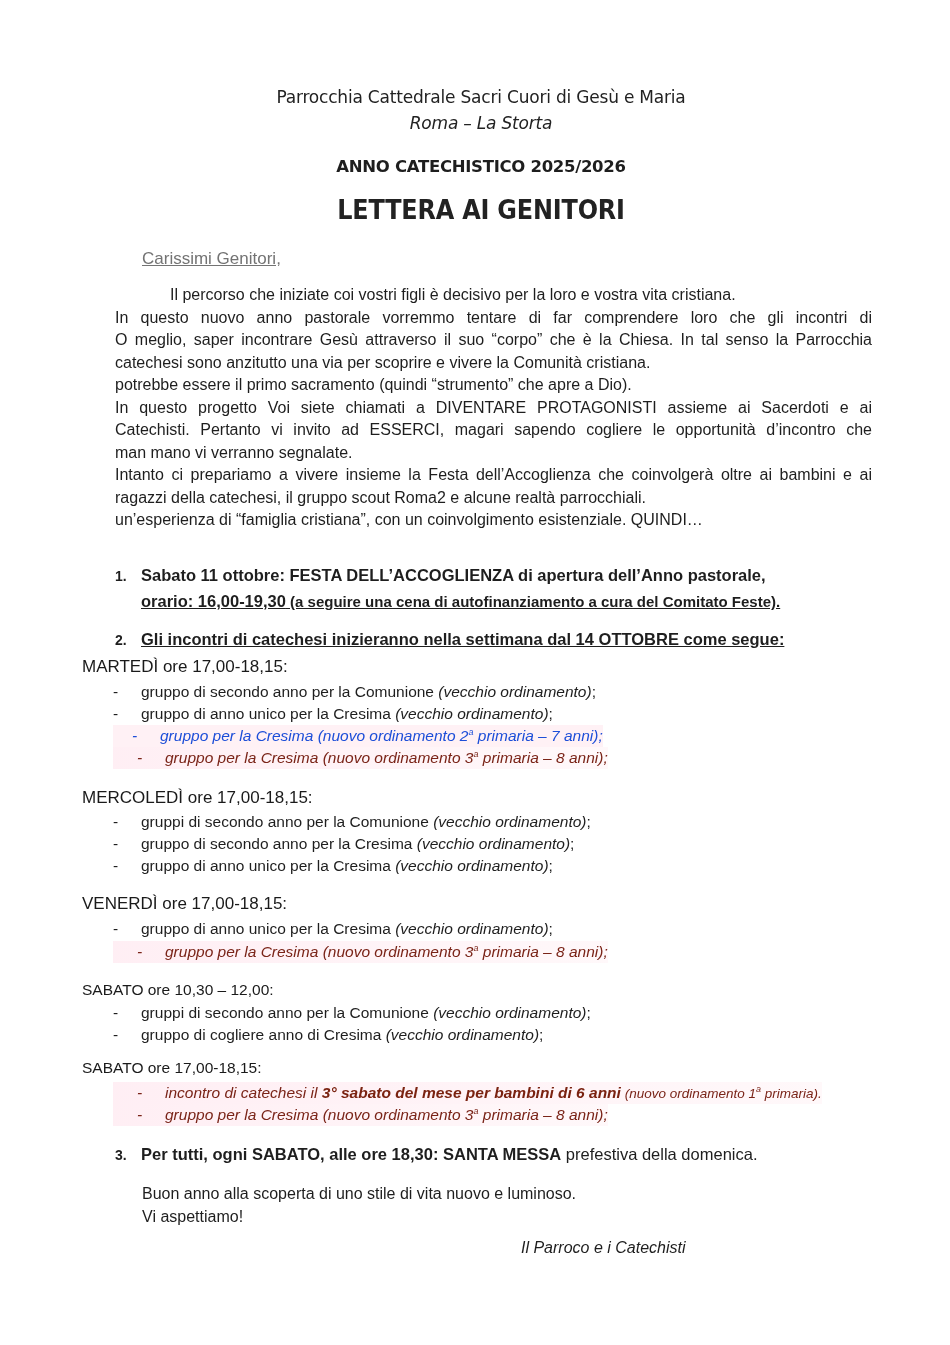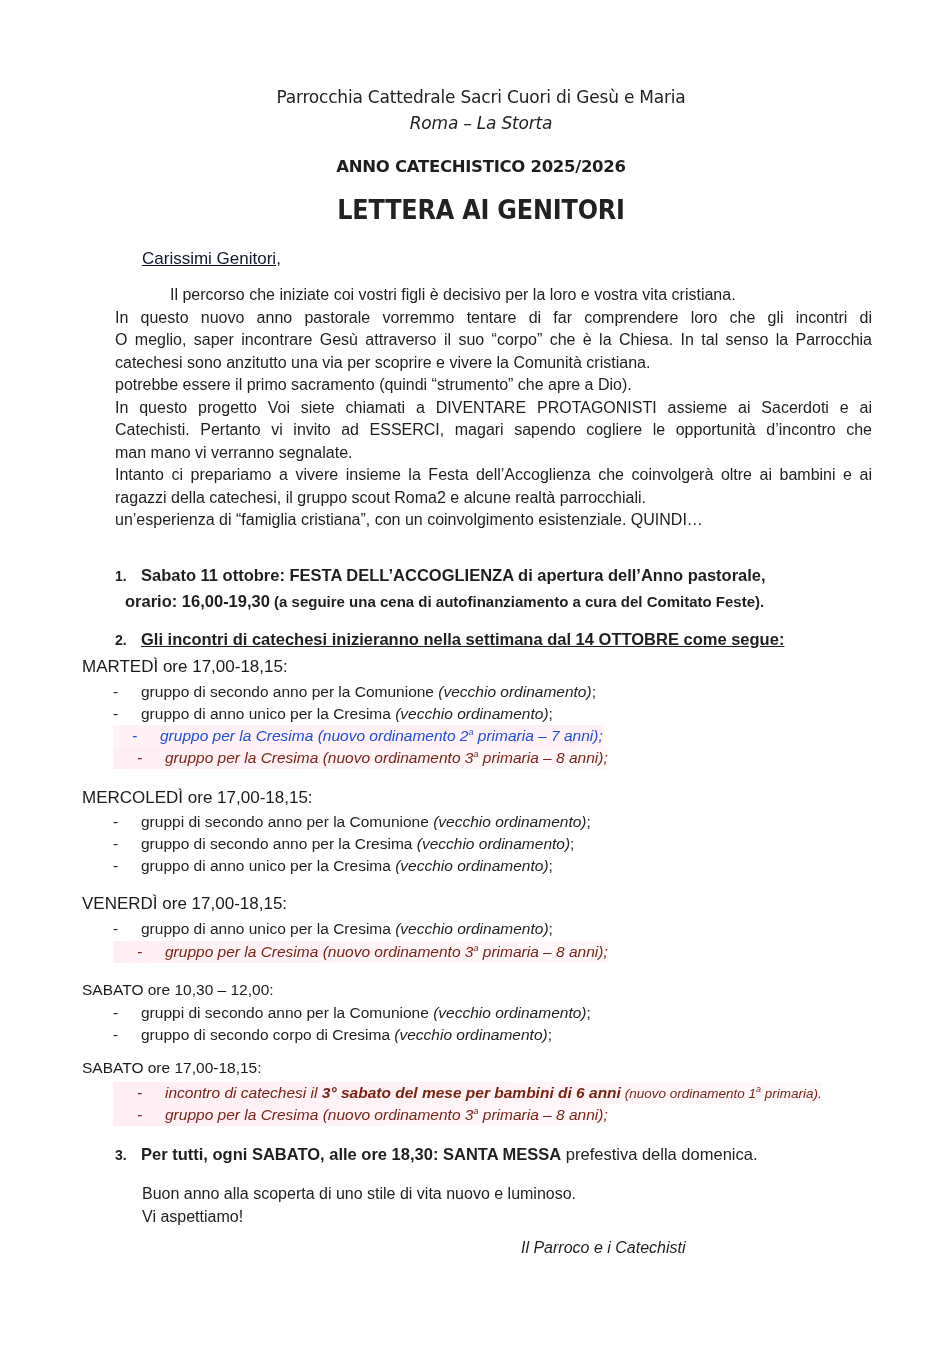--- a/index.html
+++ b/index.html
@@ -6,21 +6,21 @@
   body {
     width: 950px; height: 1345px; background: #ffffff; position: relative;
     overflow: hidden; color: #1a1a1a;
     font-family: "Liberation Sans", sans-serif;
   }
   .abs { position: absolute; }
   .hdr { left: 0; width: 962px; text-align: center; font-family: "DejaVu Sans", sans-serif; font-size: 17px; letter-spacing: -0.2px; color: #222; }
   .hdr.it { font-style: italic; }
   .anno { left: 0; width: 962px; text-align: center; font-family: "DejaVu Sans", sans-serif; font-weight: bold; font-size: 16.5px; letter-spacing: -0.3px; color: #1e1e1e; }
   .title { left: 0; width: 962px; text-align: center; font-family: "DejaVu Sans", sans-serif; font-weight: bold; font-size: 26px; letter-spacing: -0.2px; color: #222; transform: scaleX(0.92); }
-  .salut { left: 142px; font-size: 17px; text-decoration: underline; color: #0f172a; }
+  .salut { left: 142px; font-size: 17px; text-decoration: underline; color: #737373; }
   .p { left: 115px; width: 757px; font-size: 16px; line-height: 22.5px; text-align: justify; color: #1e1e1e; transform-origin: left top; }
   .p .line { display: block; text-align: justify; text-align-last: justify; white-space: nowrap; height: 22.5px; }
   .p .line.last { text-align-last: left; }
   .p .line.indent { padding-left: 55px; }
   .num { font-size: 16.5px; font-weight: bold; color: #1e1e1e; white-space: nowrap; }
   .num .n { display: inline-block; width: 26px; font-size: 14px; }
   .num .normal { font-weight: bold; font-size: 15px; }
   .u { text-decoration: underline; }
   .day { left: 82px; font-weight: normal; font-size: 17px; color: #1a1a1a; white-space: nowrap; }
   .day.sm { font-size: 15.5px; }
@@ -55,21 +55,21 @@
   <span class="line">Catechisti. Pertanto vi invito ad ESSERCI, magari sapendo cogliere le opportunità d’incontro che</span>
   <span class="line last">man mano vi verranno segnalate.</span>
   <span class="line">Intanto ci prepariamo a vivere insieme la Festa dell’Accoglienza che coinvolgerà oltre ai bambini e ai</span>
   <span class="line last">ragazzi della catechesi, il gruppo scout Roma2 e alcune realtà parrocchiali.</span>
   <span class="line last">un’esperienza di “famiglia cristiana”, con un coinvolgimento esistenziale. QUINDI…</span>
 </div>
 
 <div class="abs num" style="top:566px; left:115px;">
   <span class="n">1.</span><span>Sabato 11 ottobre: FESTA DELL’ACCOGLIENZA di apertura dell’Anno pastorale,</span>
 </div>
-<div class="abs num" style="top:592px; left:125px;">
+<div class="abs num" style="top:592px; left:141px;text-decoration:underline;">
   <span>orario: 16,00-19,30</span><span class="normal"> (a seguire una cena di autofinanziamento a cura del Comitato Feste).</span>
 </div>
 
 <div class="abs num" style="top:630px; left:115px; font-weight:bold;">
   <span class="n">2.</span><span class="u">Gli incontri di catechesi inizieranno nella settimana dal 14 OTTOBRE come segue:</span>
 </div>
 
 <div class="abs day" style="top:657px;">MARTEDÌ ore 17,00-18,15:</div>
 <div class="abs item" style="top:681px;"><span class="dash">-</span><span>gruppo di secondo anno per la Comunione </span><i>(vecchio ordinamento)</i><span>;</span></div>
 <div class="abs item" style="top:703px;"><span class="dash">-</span><span>gruppo di anno unico per la Cresima </span><i>(vecchio ordinamento)</i><span>;</span></div>
@@ -80,21 +80,21 @@
 <div class="abs item" style="top:811px;"><span class="dash">-</span><span>gruppi di secondo anno per la Comunione </span><i>(vecchio ordinamento)</i><span>;</span></div>
 <div class="abs item" style="top:833px;"><span class="dash">-</span><span>gruppo di secondo anno per la Cresima </span><i>(vecchio ordinamento)</i><span>;</span></div>
 <div class="abs item" style="top:855px;"><span class="dash">-</span><span>gruppo di anno unico per la Cresima </span><i>(vecchio ordinamento)</i><span>;</span></div>
 
 <div class="abs day" style="top:894px;">VENERDÌ ore 17,00-18,15:</div>
 <div class="abs item" style="top:918px;"><span class="dash">-</span><span>gruppo di anno unico per la Cresima </span><i>(vecchio ordinamento)</i><span>;</span></div>
 <div class="abs item red" style="top:941px;"><span class="dash">-</span><span>gruppo per la Cresima (nuovo ordinamento 3</span><sup>a</sup><span> primaria – 8 anni);</span></div>
 
 <div class="abs day sm" style="top:981px;">SABATO ore 10,30 – 12,00:</div>
 <div class="abs item" style="top:1002px;"><span class="dash">-</span><span>gruppi di secondo anno per la Comunione </span><i>(vecchio ordinamento)</i><span>;</span></div>
-<div class="abs item" style="top:1024px;"><span class="dash">-</span><span>gruppo di secondo corpo di Cresima </span><i>(vecchio ordinamento)</i><span>;</span></div>
+<div class="abs item" style="top:1024px;"><span class="dash">-</span><span>gruppo di cogliere anno di Cresima </span><i>(vecchio ordinamento)</i><span>;</span></div>
 
 <div class="abs day sm" style="top:1059px;">SABATO ore 17,00-18,15:</div>
 <div class="abs item red" style="top:1082px;"><span class="dash">-</span><span>incontro di catechesi il </span><b>3° sabato del mese per bambini di 6 anni</b><span class="small"> (nuovo ordinamento 1</span><sup>a</sup><span class="small"> primaria).</span></div>
 <div class="abs item red" style="top:1104px;"><span class="dash">-</span><span>gruppo per la Cresima (nuovo ordinamento 3</span><sup>a</sup><span> primaria – 8 anni);</span></div>
 
 <div class="abs num" style="top:1145px; left:115px;">
   <span class="n">3.</span><span>Per tutti, ogni SABATO, alle ore 18,30: SANTA MESSA</span><span class="normal" style="font-weight:normal; font-size:16.5px;"> prefestiva della domenica.</span>
 </div>
 
 <div class="abs body-line" style="top:1185px;text-align:center;">Buon anno alla scoperta di uno stile di vita nuovo e luminoso.</div>

